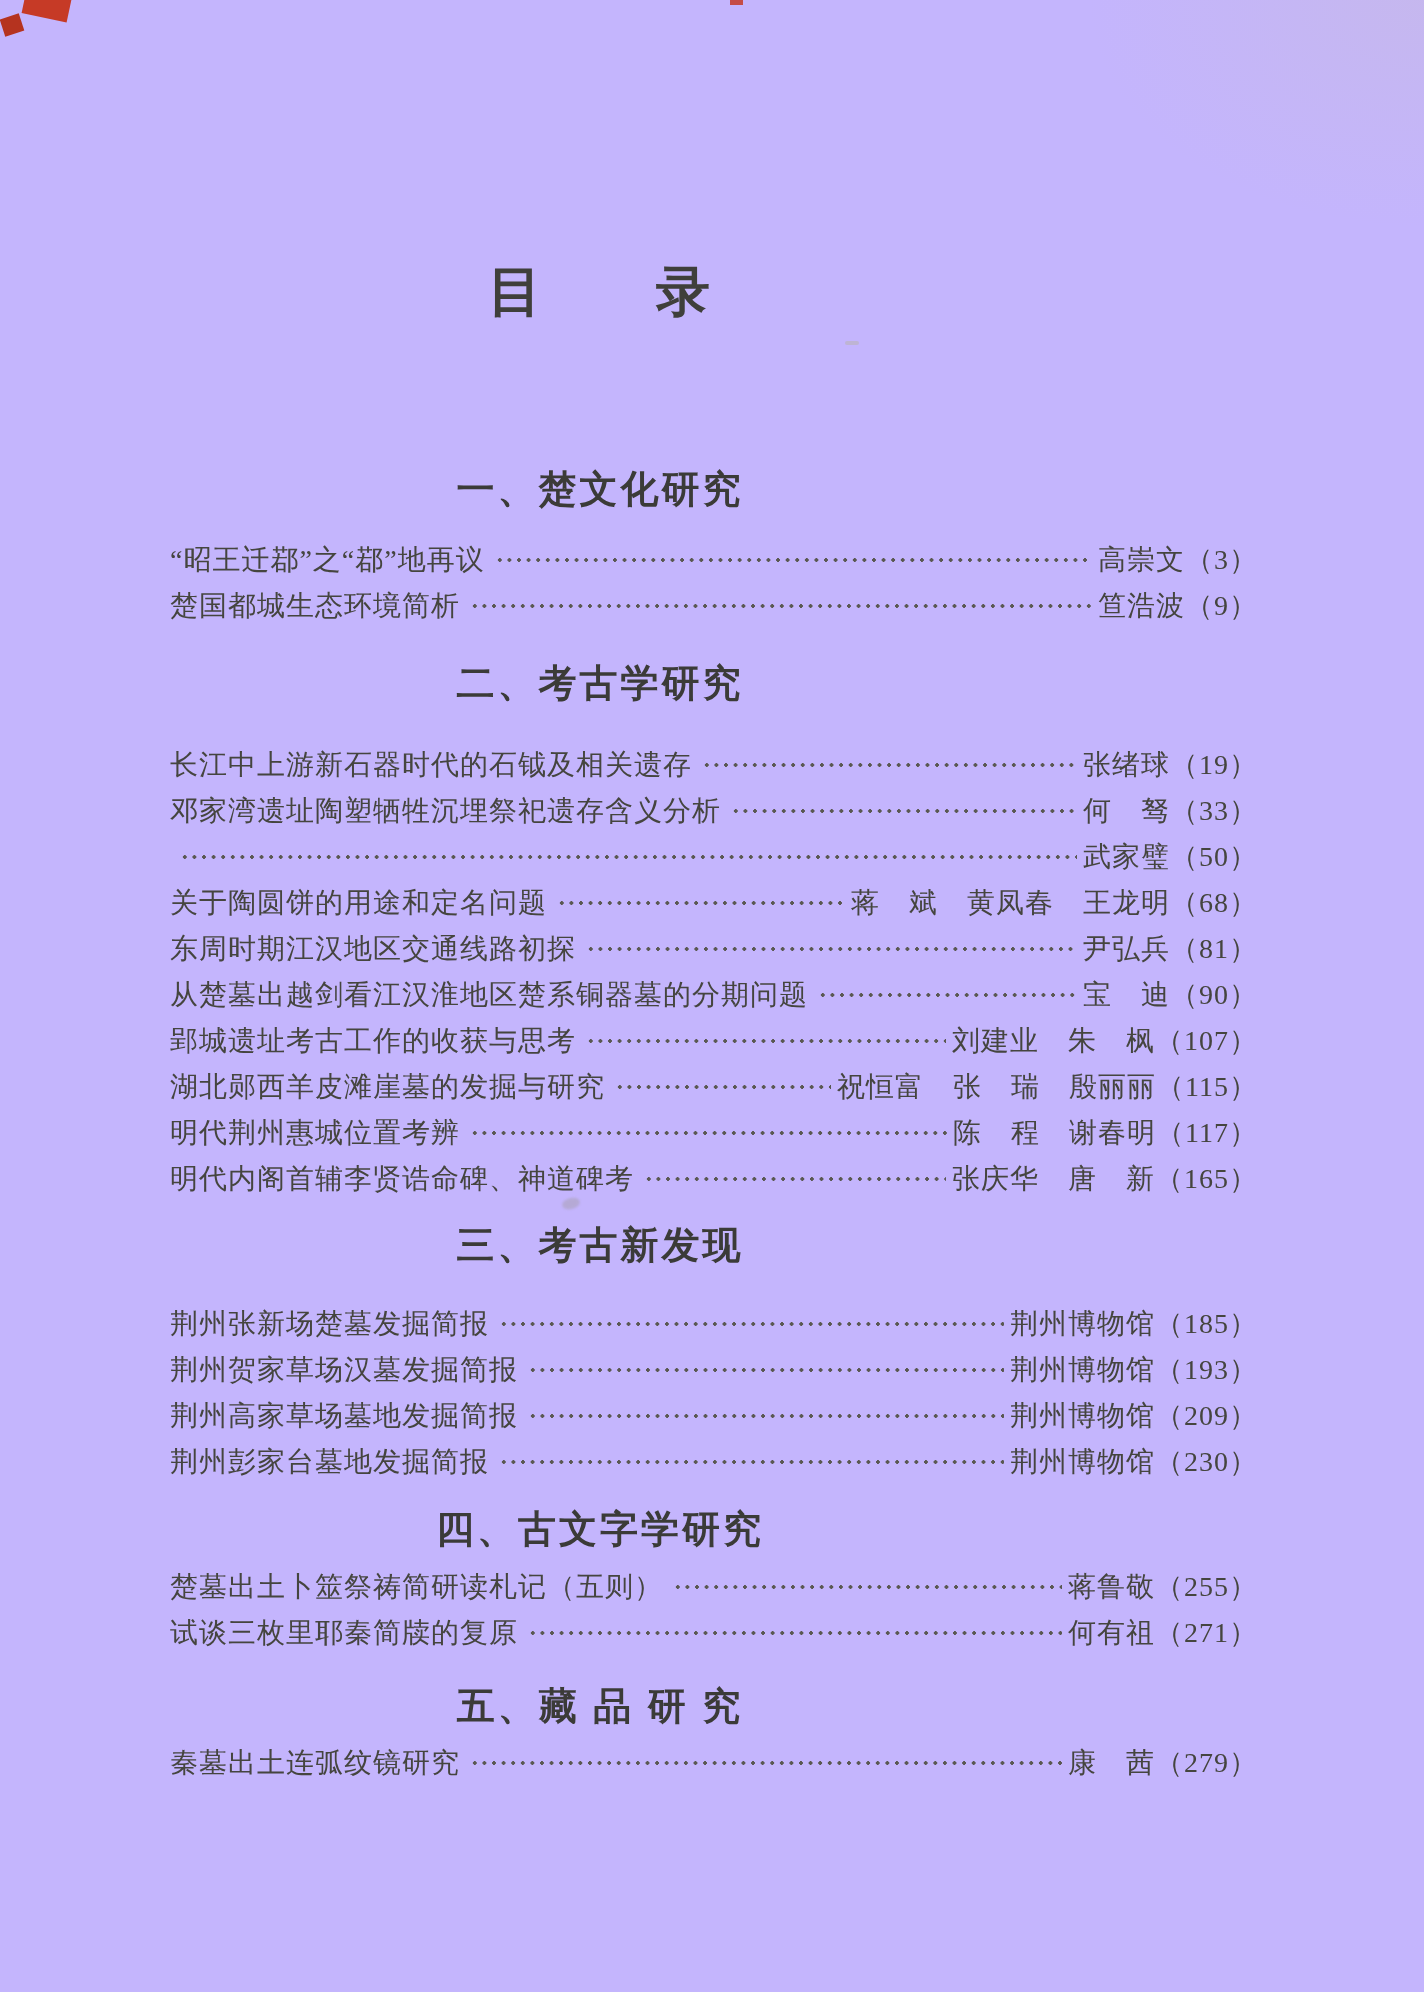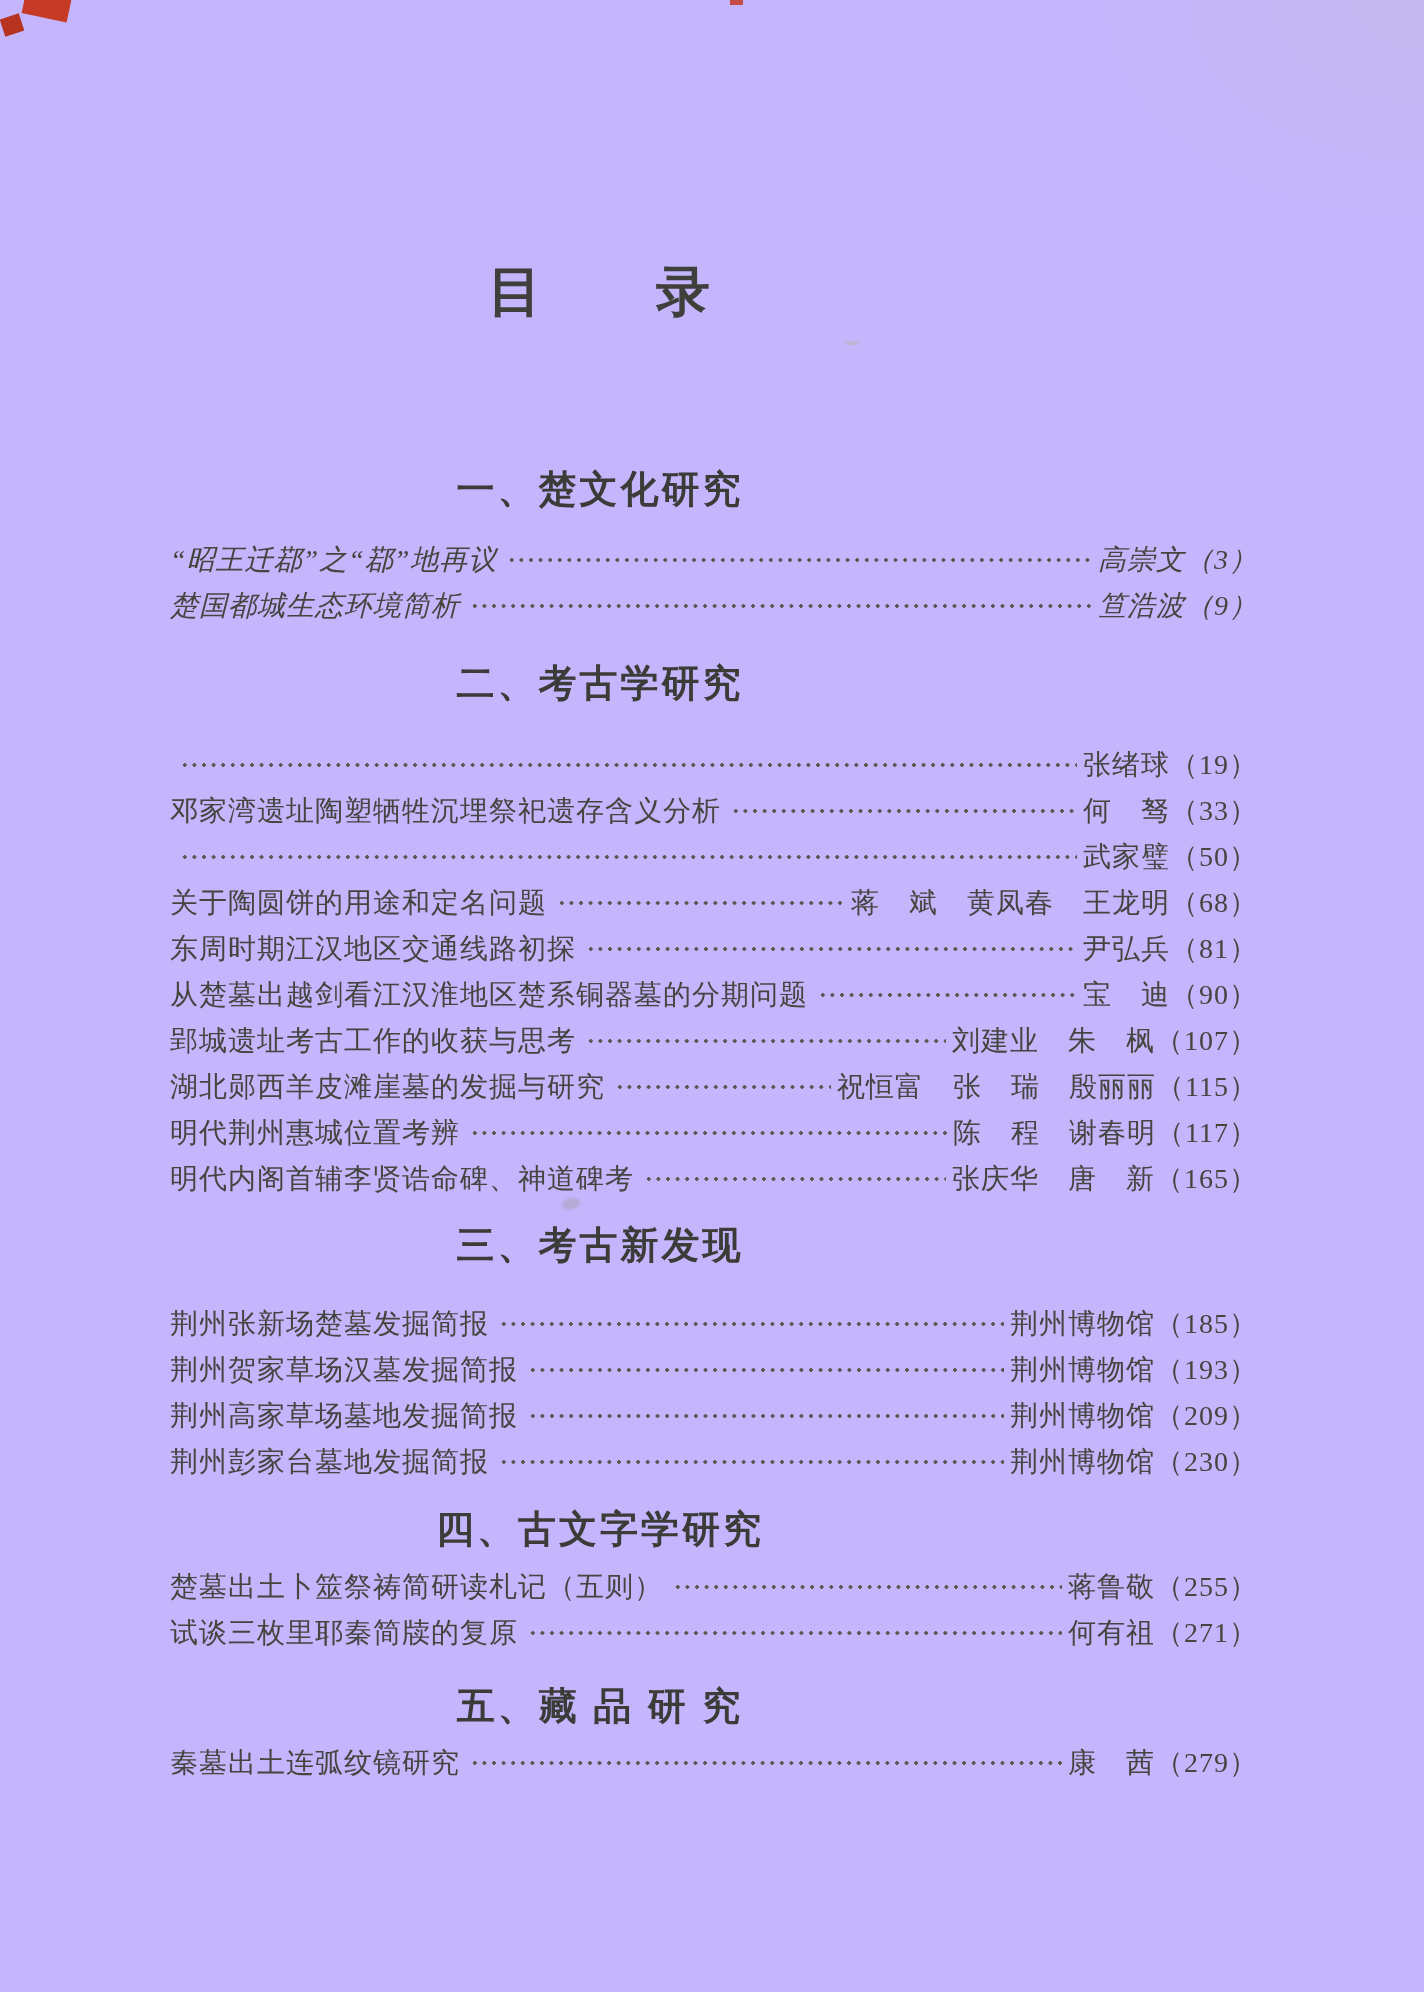--- a/index.html
+++ b/index.html
@@ -46,21 +46,21 @@
     margin:0;
     width:860px;
     text-align:center;
     font-family:"Liberation Sans","DejaVu Sans",sans-serif;
     font-weight:bold;
     font-size:38px; line-height:40px;
     letter-spacing:3px;
     color:#3b3b38;
   }
   .sec1 .sec-h { margin-top:147px; }
-  .sec1 .entries { margin-top:28px;font-style:italic; }
+  .sec1 .entries { margin-top:28px; }
   .sec2 .sec-h { margin-top:34px; }
   .sec2 .entries { margin-top:39px; }
   .sec3 .sec-h { margin-top:23px; }
   .sec3 .entries { margin-top:36px; }
   .sec4 .sec-h { margin-top:24px; }
   .sec4 .entries { margin-top:15px; }
   .sec5 .sec-h { margin-top:30px; }
   .sec5 .entries { margin-top:14px; }
 
   .entry { display:flex; height:46px; }
@@ -105,20 +105,21 @@
           <span class="leader"></span>
           <span class="eauthor">笪浩波（9）</span>
         </div>
       </div>
     </section>
 
     <section class="sec2">
       <h2 class="sec-h">二、考古学研究</h2>
       <div class="entries">
         <div class="entry">
+          <span class="etitle">长江中上游新石器时代的石钺及相关遗存</span>
           <span class="leader"></span>
           <span class="eauthor">张绪球（19）</span>
         </div>
         <div class="entry">
           <span class="etitle">邓家湾遗址陶塑牺牲沉埋祭祀遗存含义分析</span>
           <span class="leader"></span>
           <span class="eauthor">何　驽（33）</span>
         </div>
         <div class="entry">
           <span class="leader"></span>

